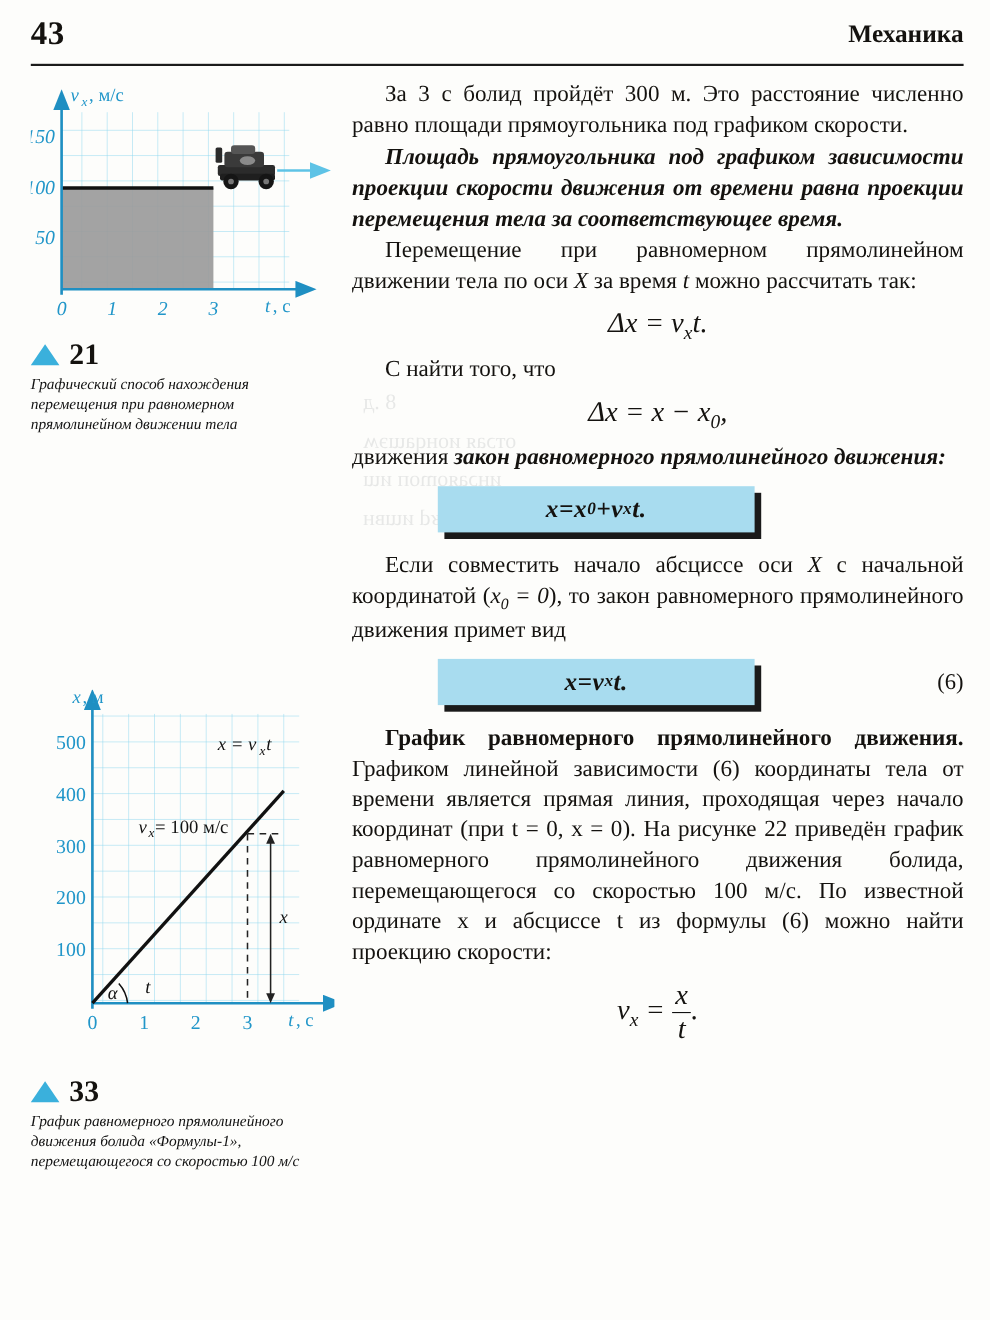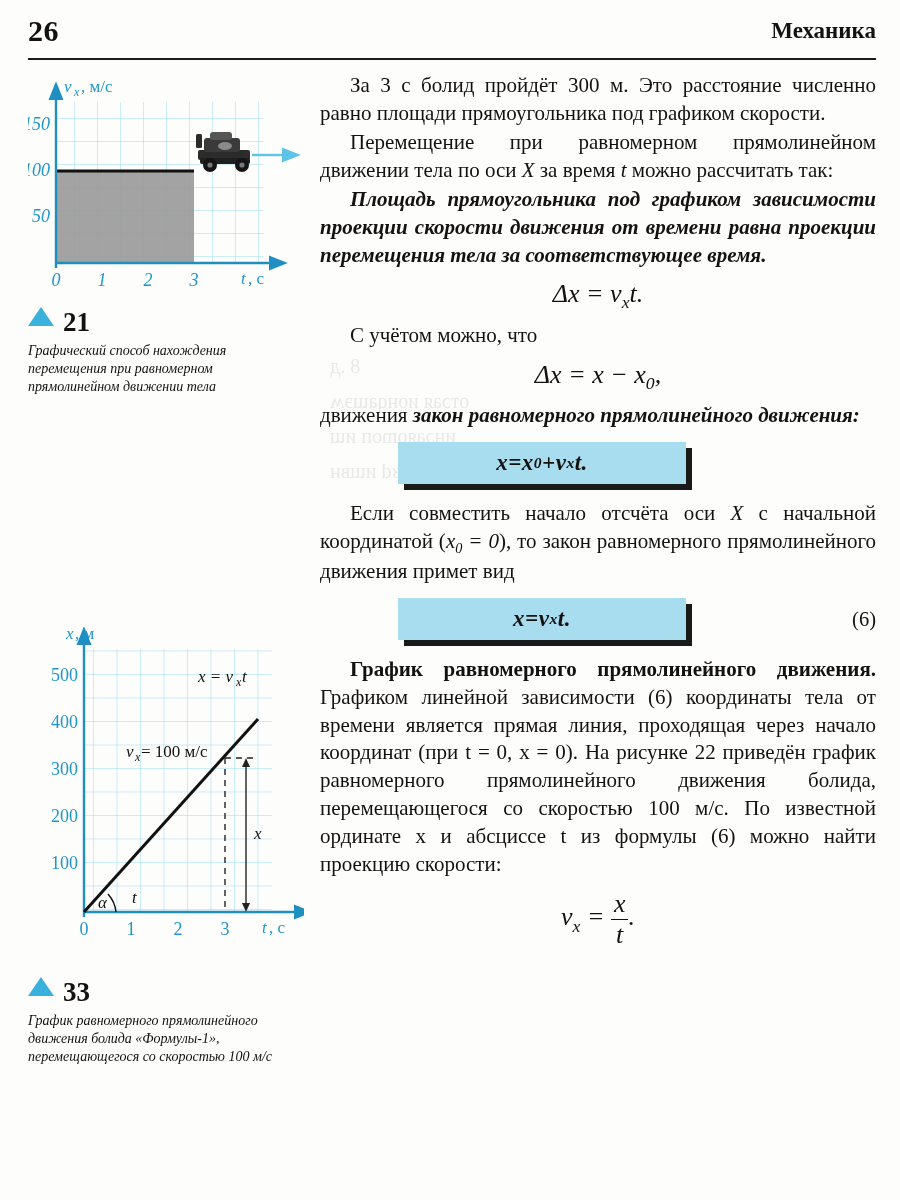--- a/index.html
+++ b/index.html
@@ -79,20 +79,21 @@
 
   .fig-caption {
     font-family: "Liberation Serif", serif;
     font-style: italic;
     font-size: 14px;
     line-height: 1.28;
     color: #111;
   }
   .fig-num-row {
     display: flex;
+    align-items: center;
     gap: 9px;
     margin-bottom: 4px;
   }
   .tri {
     width: 0; height: 0;
     border-left: 13px solid transparent;
     border-right: 13px solid transparent;
     border-bottom: 19px solid #3ab0dc;
   }
   .fig-num {
@@ -201,21 +202,21 @@
 <body>
 
 <div class="page">
 
   <div class="bleed" style="left:330px; top:355px;">8 .д</div>
   <div class="bleed" style="left:330px; top:390px;">отɔаᴙ ионqаɯэʍ</div>
   <div class="bleed" style="left:330px; top:425px;">инɔаᴙоmоп иɯ</div>
   <div class="bleed" style="left:330px; top:460px;">ин эоʁd иɯвн</div>
 
   <div class="header">
-    <div class="page-number">26</div>
+    <div class="page-number">43</div>
     <div class="header-title">Механика</div>
     <div class="header-rule"></div>
   </div>
 
   <div class="left-col">
 
     <div class="fig21">
       <svg width="275" height="230" viewBox="0 0 275 230">
         <defs>
           <pattern id="grid21" width="23" height="23" patternUnits="userSpaceOnUse">
@@ -341,38 +342,38 @@
         <div class="fig-num">33</div>
       </div>
       <div class="fig-caption">График равномерного прямолинейного движения болида «Формулы-1», перемещающегося со скоростью 100 м/с</div>
     </div>
   </div>
 
   <div class="right-col">
 
     <p class="para indent">За 3 с болид пройдёт 300 м. Это расстояние численно равно площади прямоугольника под графиком скорости.</p>
 
+    <p class="para indent italic">Площадь прямоугольника под графиком зависимости проекции скорости движения от времени равна проекции перемещения тела за соответствующее время.</p>
+
     <p class="para indent"><span>Перемещение при равномерном прямолиней­ном движении тела по оси </span><span class="it">X</span><span> за время </span><span class="it">t</span><span> можно рассчитать так:</span></p>
 
-    <p class="para indent italic">Площадь прямоугольника под графиком зависимости проекции скорости движения от времени равна проекции перемещения тела за соответствующее время.</p>
-
     <div class="formula-center">Δ<span class="it">x</span> = <span class="it">v</span><sub class="it">x</sub><span class="it">t</span>.</div>
 
-    <p class="para indent">С учётом можно, что</p>
+    <p class="para indent">С найти того, что</p>
 
     <div class="formula-center">Δ<span class="it">x</span> = <span class="it">x</span> − <span class="it">x</span><sub>0</sub>,</div>
 
     <p class="para"><span>движения </span><span class="bi">закон равномерного прямолинейного движения:</span></p>
 
     <div class="boxed-wrap">
       <div class="boxed-shadow"></div>
       <div class="boxed"><span class="it">x</span> = <span class="it">x</span><sub>0</sub> + <span class="it">v</span><sub class="it">x</sub><span class="it">t</span>.</div>
     </div>
 
-    <p class="para indent"><span>Если совместить начало отсчёта оси </span><span class="it">X</span><span> с начальной координатой (</span><span class="it"><span class="it">x</span><sub>0</sub> = 0</span><span>), то закон равномерного прямолинейного движения примет вид</span></p>
+    <p class="para indent"><span>Если совместить начало абсциссе оси </span><span class="it">X</span><span> с начальной координатой (</span><span class="it"><span class="it">x</span><sub>0</sub> = 0</span><span>), то закон равномерного прямолинейного движения примет вид</span></p>
 
     <div class="boxed-wrap">
       <div class="boxed-shadow"></div>
       <div class="boxed"><span class="it">x</span> = <span class="it">v</span><sub class="it">x</sub><span class="it">t</span>.</div>
       <div class="eqnum">(6)</div>
     </div>
 
     <p class="para indent"><span class="bold">График равномерного прямолинейного движения.</span><span> Графиком линейной зависимости (6) координаты тела от времени является прямая линия, проходящая через начало координат (при  t = 0,  x = 0). На рисунке 22 приведён график равномерного прямолинейного движения болида, перемещающегося со скоростью 100 м/с. По известной ординате x и абсциссе t из формулы (6) можно найти проекцию скорости:</span></p>
 
     <div class="formula-center">

